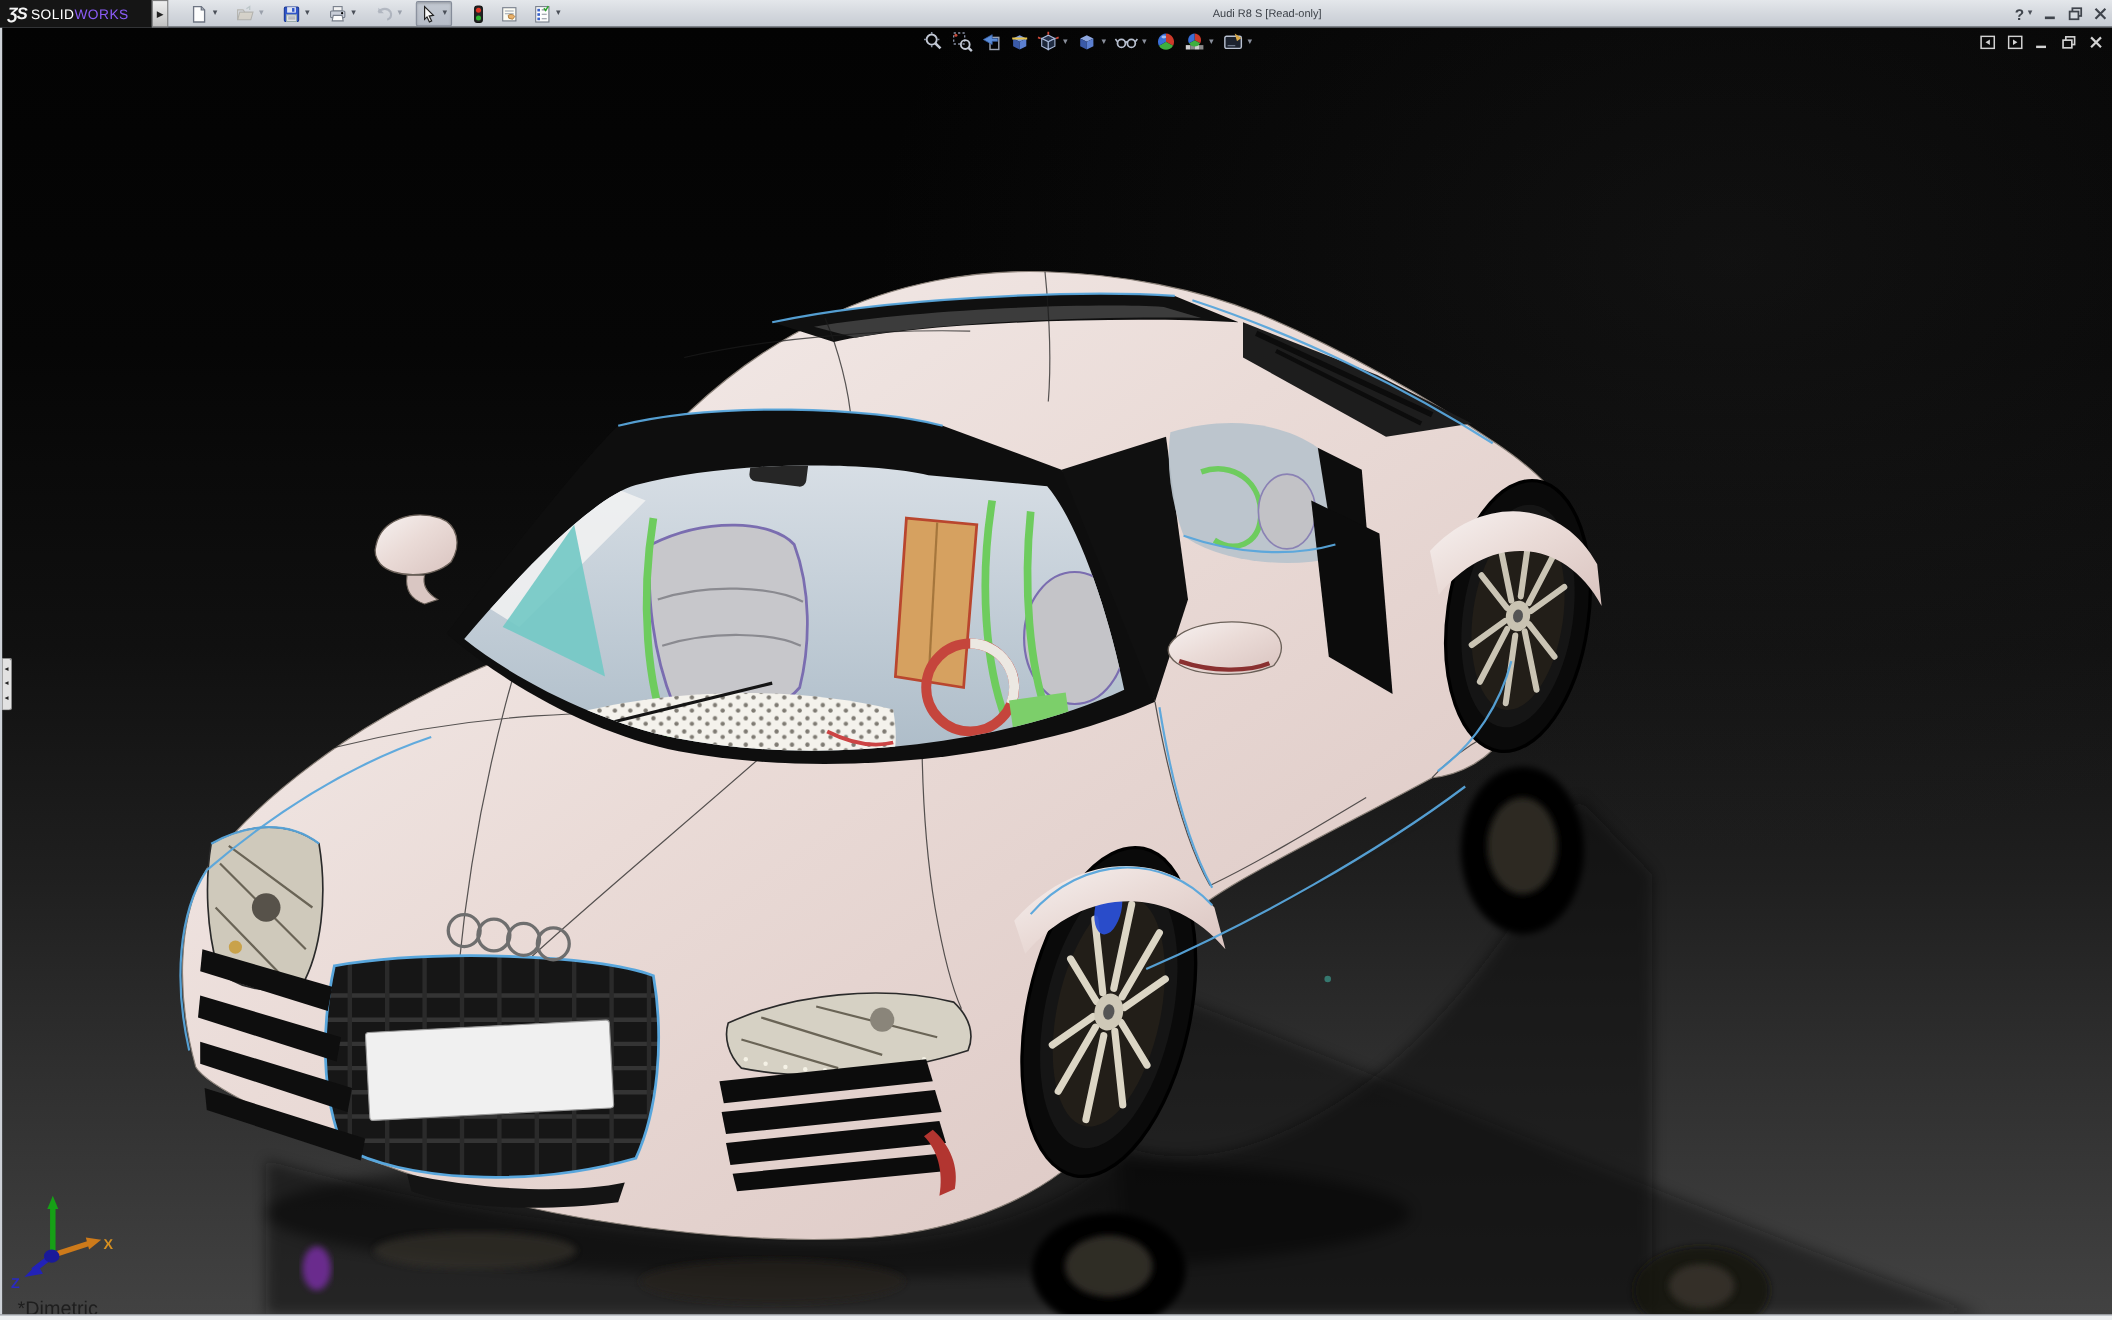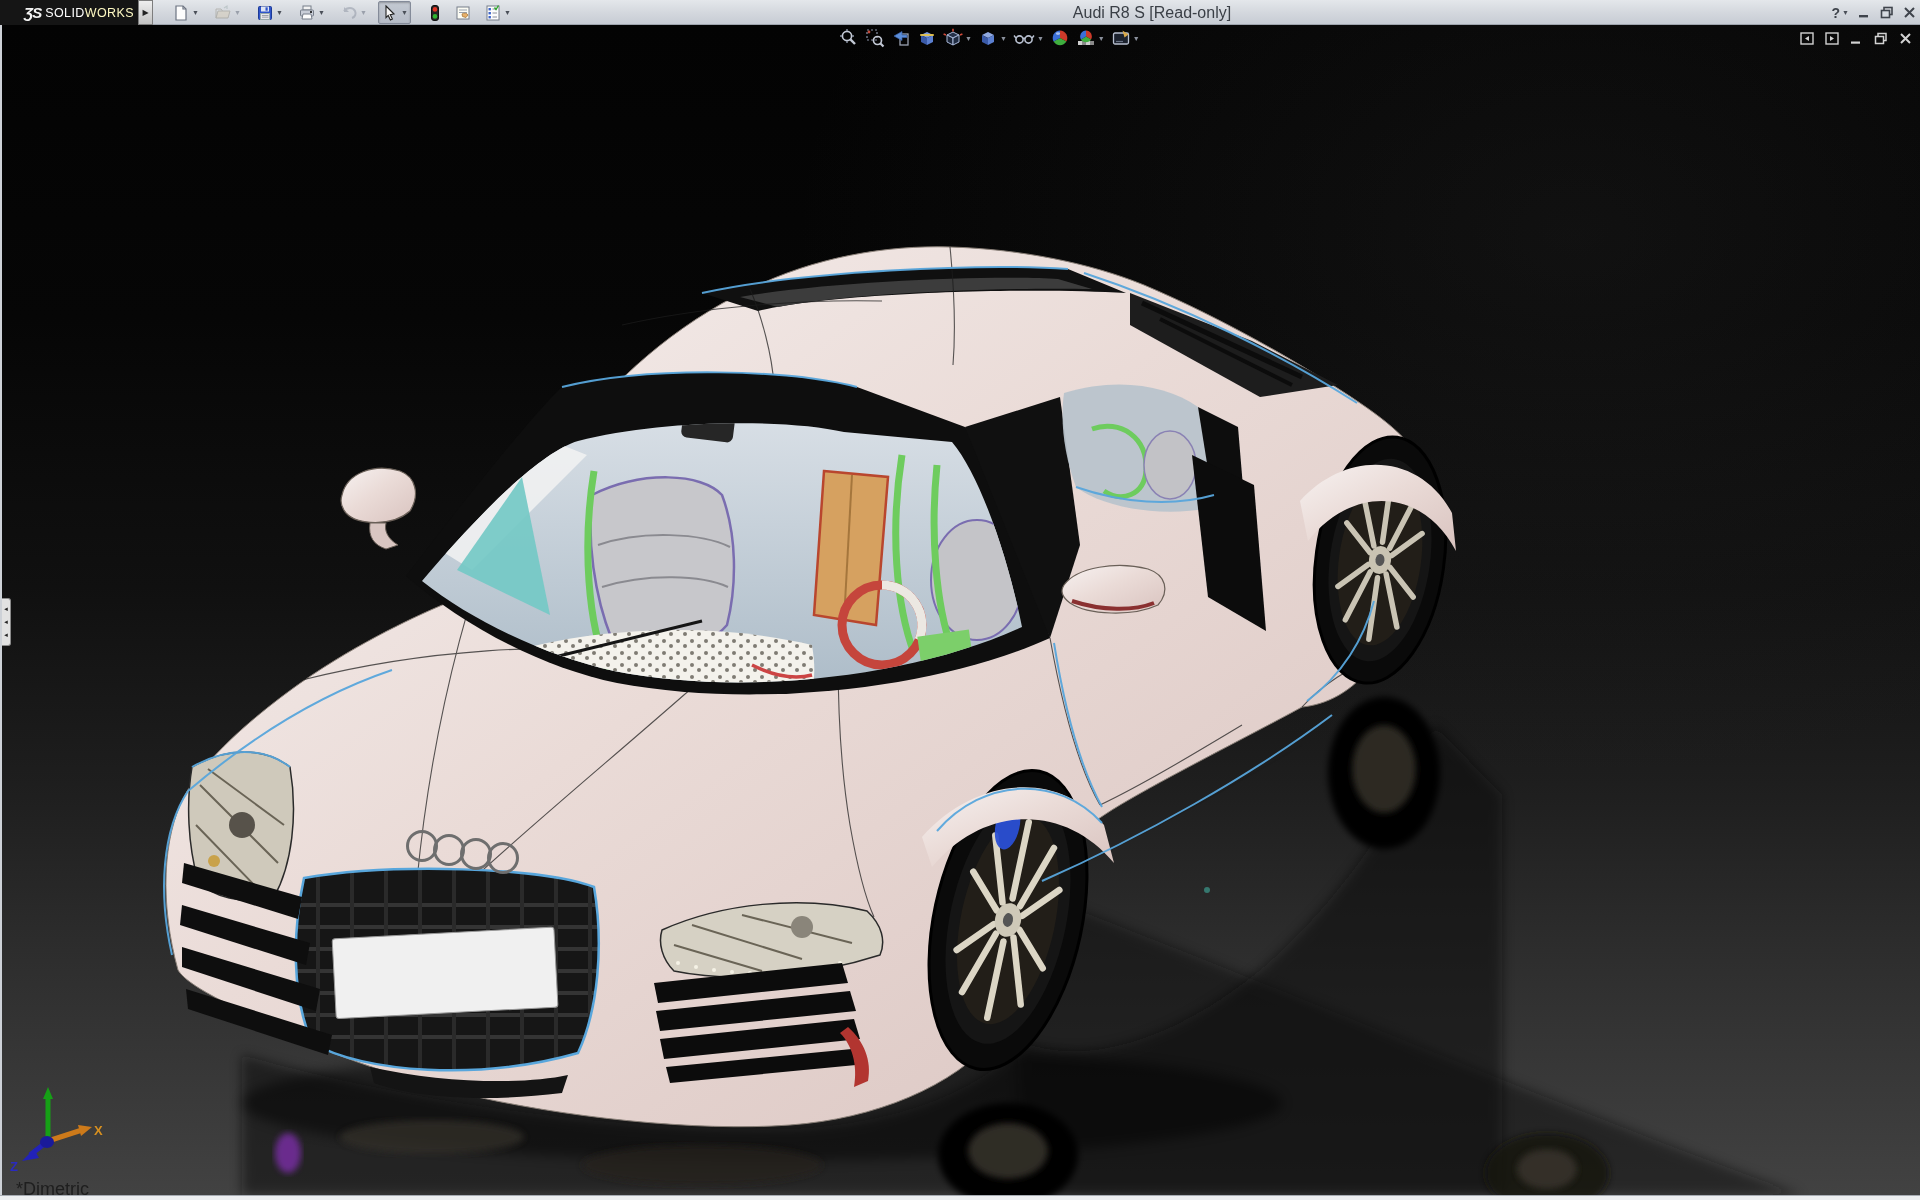--- a/index.html
+++ b/index.html
@@ -5,37 +5,37 @@
   * { margin:0; padding:0; box-sizing:border-box; }
   html,body { width:1920px; height:1200px; overflow:hidden; background:#000;
               font-family:"Liberation Sans", sans-serif; }
   .app { position:relative; width:1920px; height:1200px; }
 
   
   .titlebar { position:absolute; top:0; left:0; width:1920px; height:25px;
     background:linear-gradient(180deg,#e4e7eb 0%,#d3d7dd 55%,#c7ccd4 100%);
     border-bottom:1px solid #9ea4ad; z-index:30; }
   .logo-block { position:absolute; left:0; top:0; width:138px; height:25px;
-    background:#151515; display:flex; align-items:center; padding-left:24px; }
+    background:#151515; display:flex; align-items:center; padding-left:7px; }
   .brand-mark { color:#f4f4f4; font-size:15px; font-weight:bold; font-style:italic;
     margin-right:4px; letter-spacing:-1px; }
   .brand-bold { color:#ffffff; font-weight:normal; font-size:12.5px; letter-spacing:.4px; }
-  .brand-light { color:#fef9c3; font-weight:normal; font-size:12.5px; letter-spacing:.4px; }
+  .brand-light { color:#8b5cf6; font-weight:normal; font-size:12.5px; letter-spacing:.4px; }
   .menu-flyout { position:absolute; left:138px; top:0; width:15px; height:25px;
     background:linear-gradient(180deg,#efefef,#c2c2c2); border:1px solid #7d7d7d;
     display:flex; align-items:center; justify-content:center; cursor:pointer; }
   .menu-flyout span { color:#222; font-size:8px; }
   .tb-btn { position:absolute; top:1px; height:23px; display:flex; align-items:center;
     gap:2px; padding:0 2px; border-radius:2px; cursor:pointer; }
   .tb-btn .dd { font-size:7px; color:#4a4f58; }
   .tb-btn.disabled .dd { color:#9aa0ab; }
   .tb-btn.pressed { background:linear-gradient(180deg,#c3c9d2,#b6bcc7);
     border:1px solid #848b99; box-shadow:inset 0 1px 2px rgba(0,0,0,.25); }
   .win-title { position:absolute; left:1152px; top:0; transform:translateX(-50%);
-    line-height:25px; font-size:16px; color:#3a3f46; white-space:nowrap; }
+    line-height:25px; font-size:10px; color:#3a3f46; white-space:nowrap; }
   .win-controls { position:absolute; right:4px; top:0; height:25px; display:flex;
     align-items:center; gap:9px; }
   .win-controls .wc { color:#3f444c; cursor:pointer; display:flex; align-items:center; }
   .help-q { font-size:14px; font-weight:bold; }
   .help-dd { font-size:7px; color:#4a4f58; margin-left:2px; }
 
   
   .viewport { position:absolute; top:25px; left:0; width:1920px; height:1170px;
     border-left:2px solid #cdd1d7; overflow:hidden;
     background:

